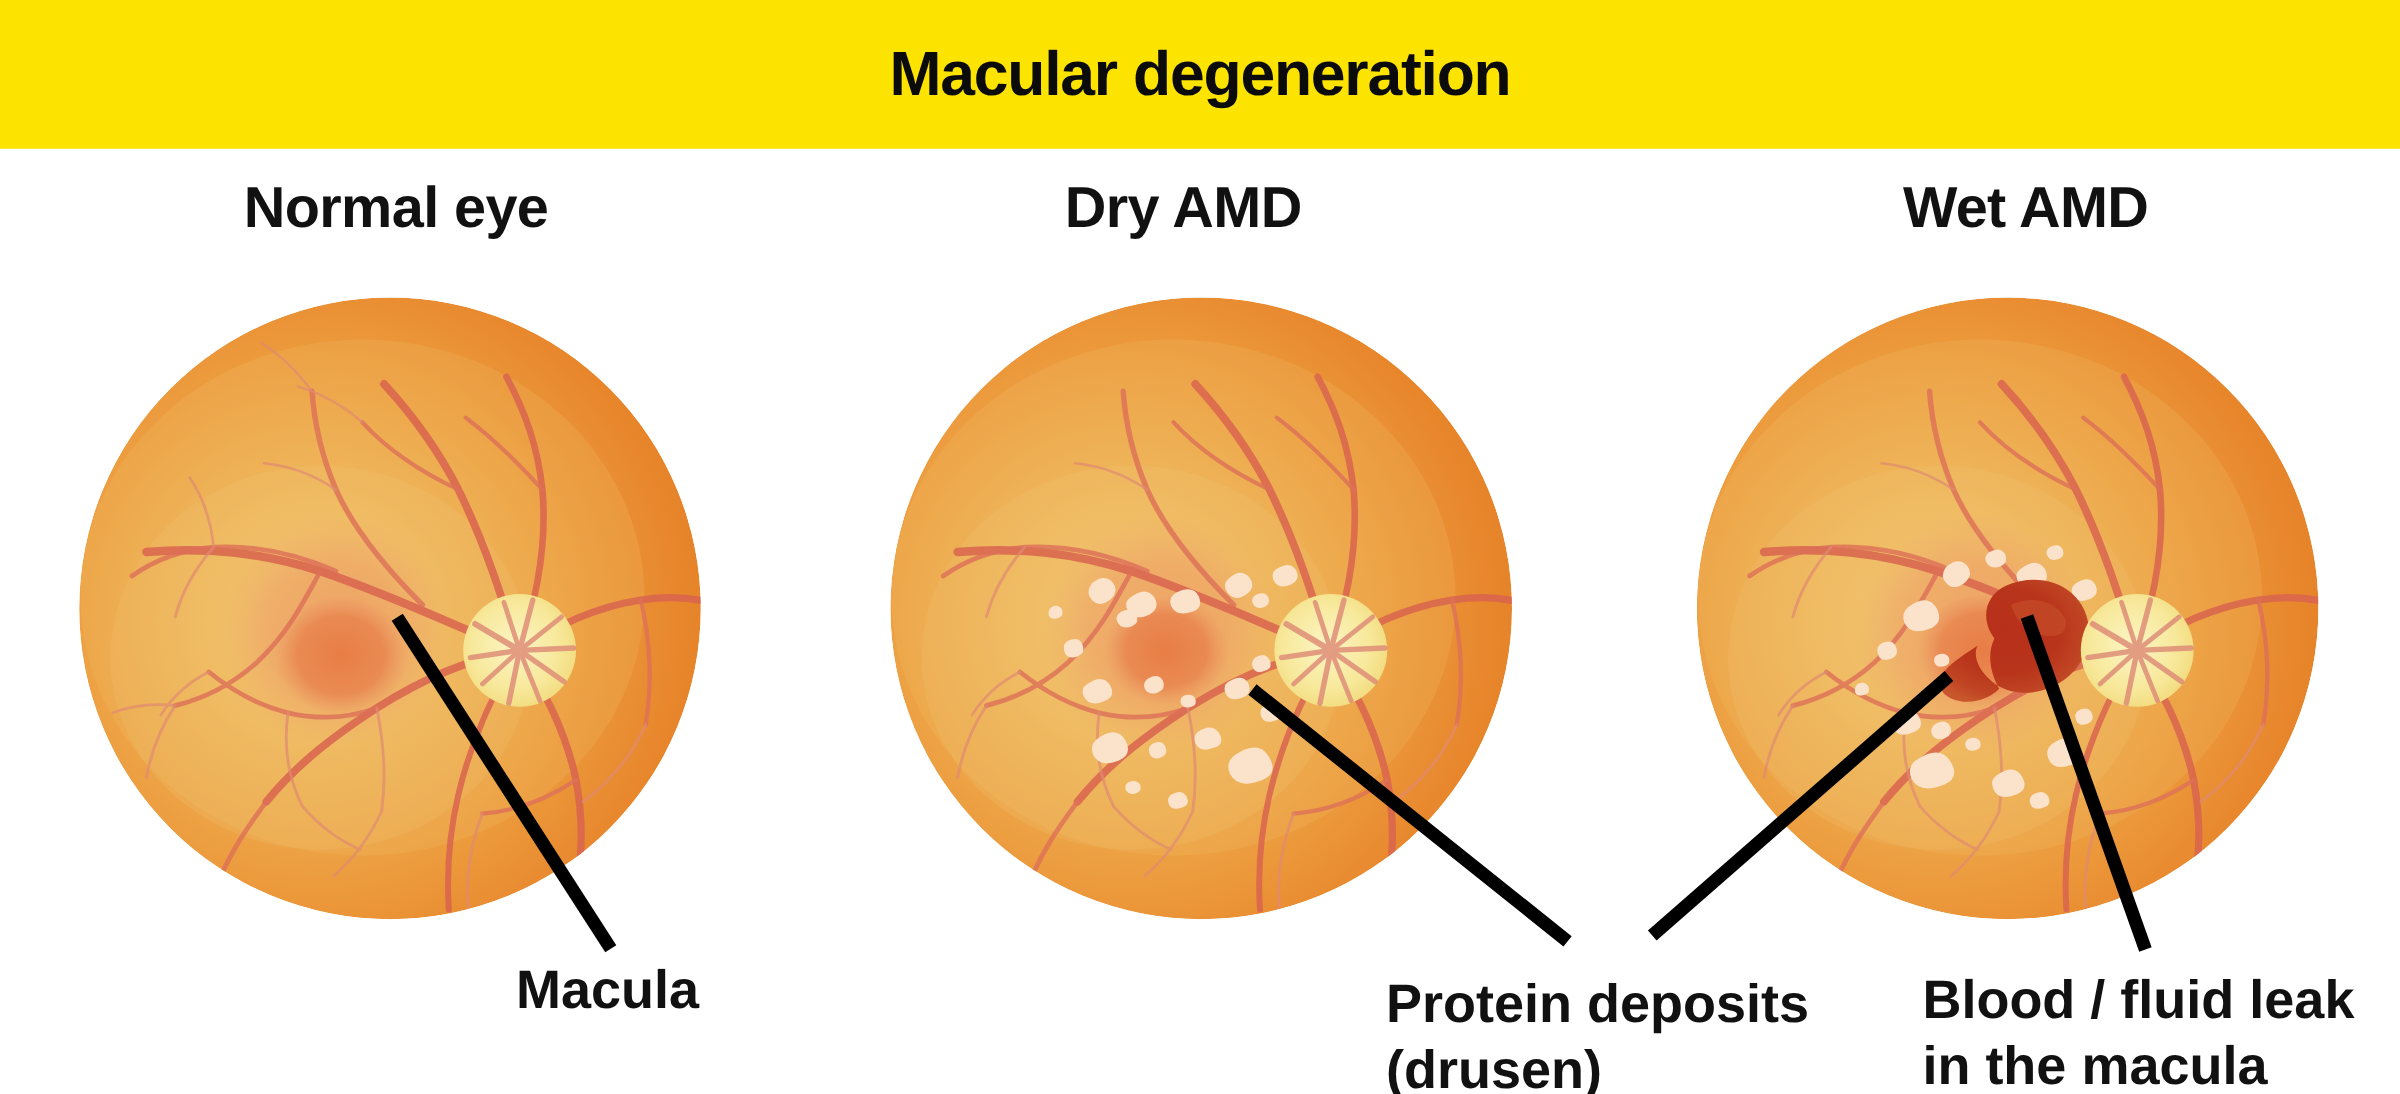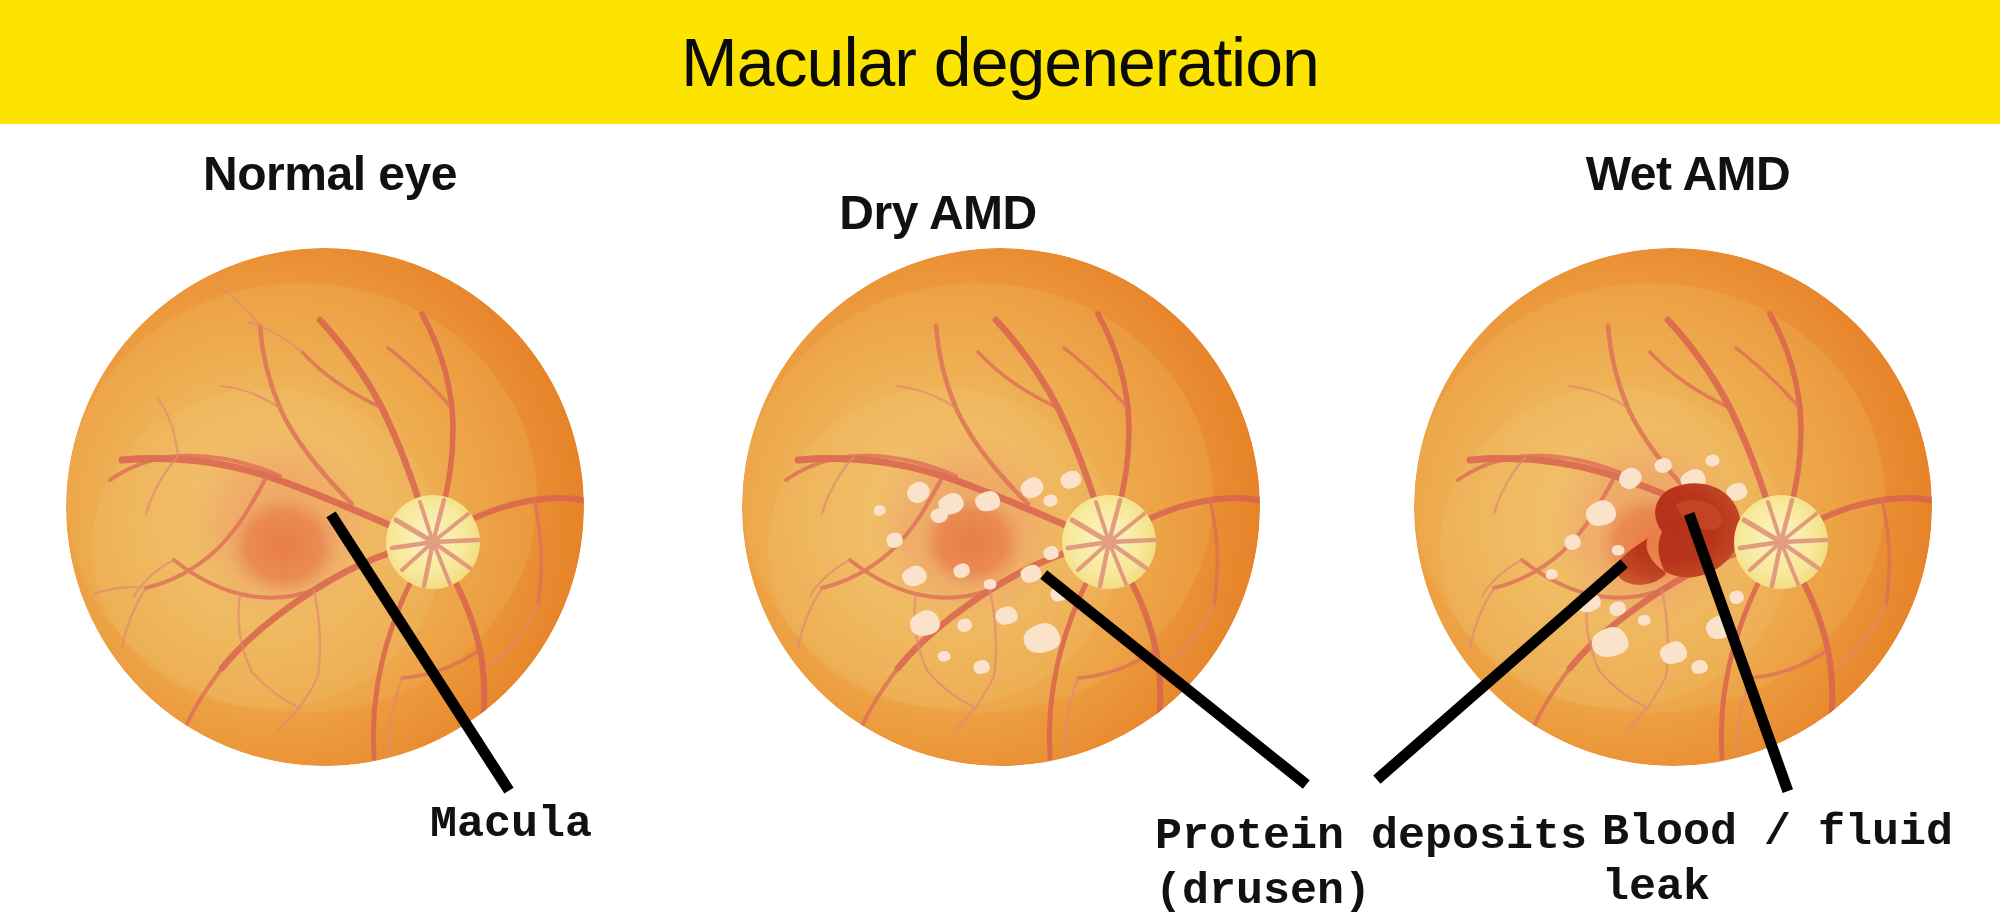--- a/index.html
+++ b/index.html
@@ -23,42 +23,42 @@
     top: 0;
     width: 2000px;
     height: 124px;
     background: #FCE400;
     display: flex;
     align-items: center;
     justify-content: center;
   }
   #title-text {
     font-family: "Liberation Sans", sans-serif;
-    font-weight: normal;
-    font-size: 68px;
+    font-weight: bold;
+    font-size: 52px;
     letter-spacing: -1px;
     color: #0b0b0b;
     line-height: 1;
     white-space: nowrap;
   }
 
   
   .panel-heading {
     position: absolute;
     font-family: "Liberation Sans", sans-serif;
     font-weight: bold;
     font-size: 48px;
     letter-spacing: -0.5px;
     color: #111111;
     line-height: 1;
     white-space: nowrap;
     text-align: center;
   }
   #heading-normal { left: 0;    top: 150px; width: 660px; }
-  #heading-dry    { left: 608px; top: 150px; width: 660px; margin-top: 39px; }
+  #heading-dry    { left: 656px; top: 150px; width: 660px; }
   #heading-wet    { left: 1358px; top: 150px; width: 660px; }
 
   
   .fundus {
     position: absolute;
     top: 248px;
     width: 546px;
     height: 518px;
   }
   #fundus-normal { left: 52px; }
@@ -71,21 +71,21 @@
     position: absolute;
     left: 0; top: 0;
     width: 2000px;
     height: 912px;
     pointer-events: none;
   }
 
   
   .caption {
     position: absolute;
-    font-family: Liberation Mono, monospace;
+    font-family: Liberation Sans, sans-serif;
     font-weight: bold;
     font-size: 45px;
     line-height: 1.22;
     color: #111111;
     white-space: pre-line;
   }
   #caption-macula  { left: 430px;  top: 798px; }
   #caption-drusen  { left: 1155px; top: 798px; margin-top: 12px; }
   #caption-leak    { left: 1602px; top: 806px; }
 </style>

